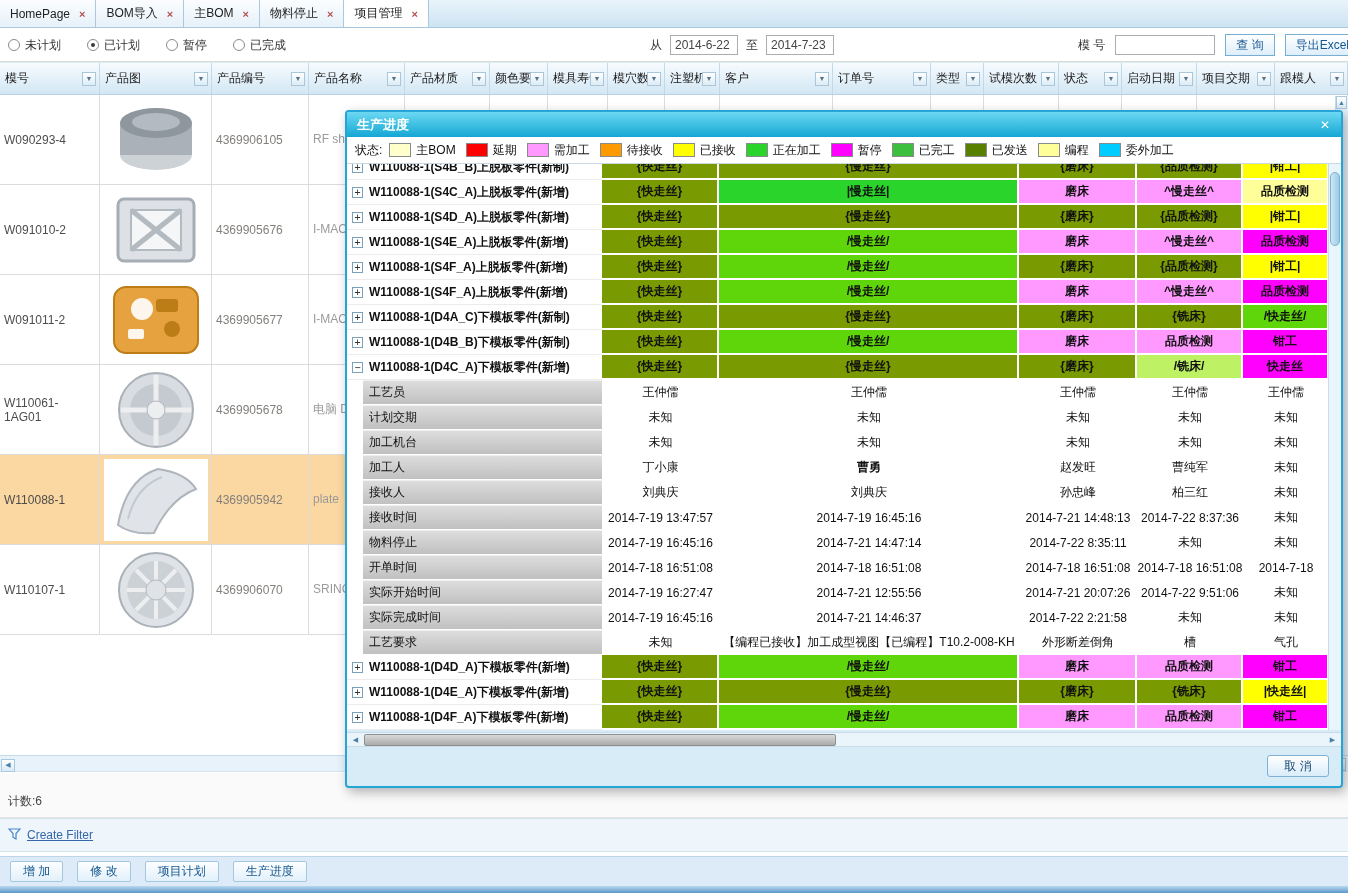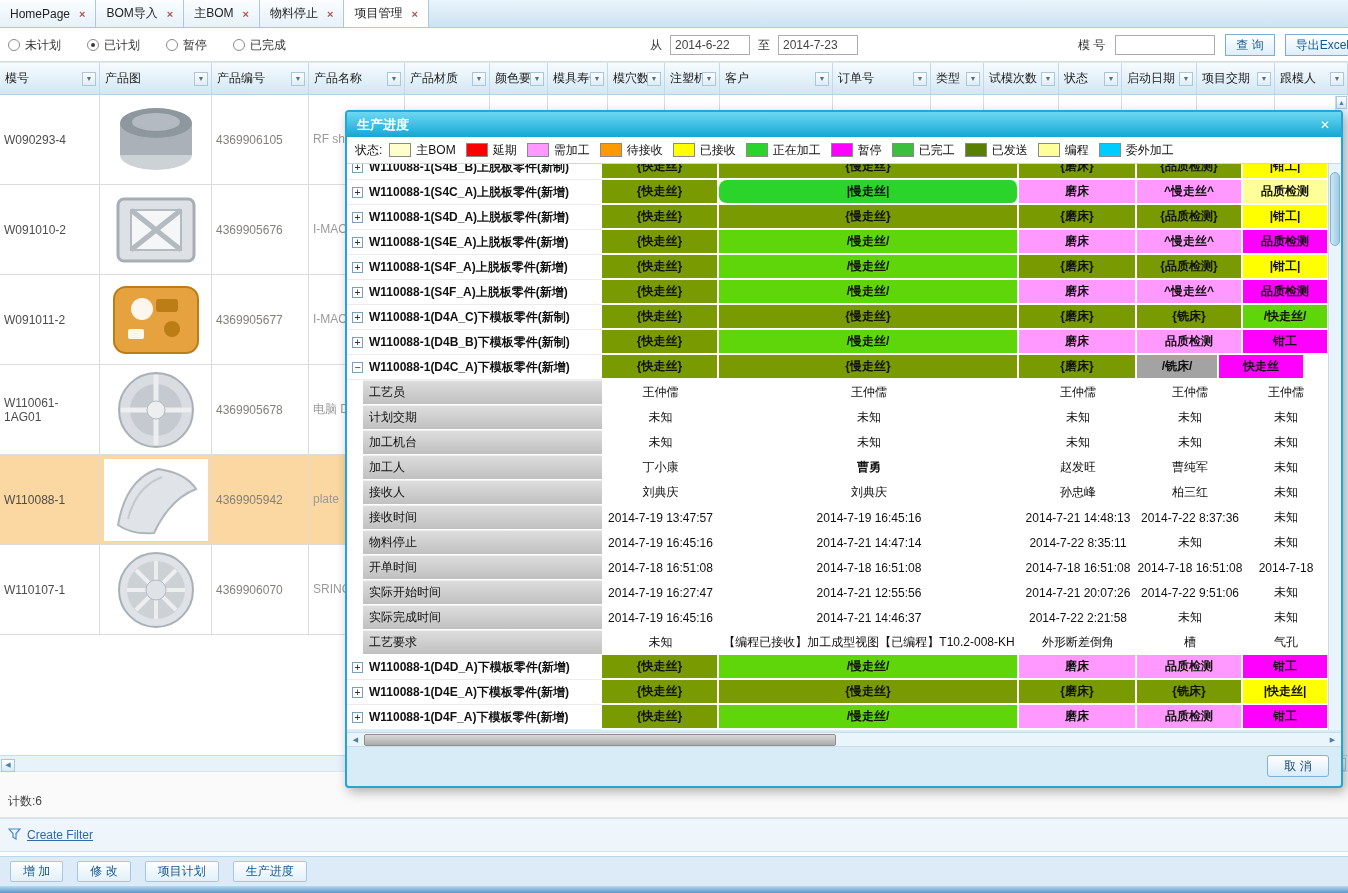--- a/index.html
+++ b/index.html
@@ -17,21 +17,21 @@
   
   #filterbar{position:absolute;left:0;top:28px;width:1348px;height:34px;background:#fff;border-bottom:1px solid #dadada}
   #radio-group{position:absolute;left:8px;top:0;height:34px;display:flex;align-items:center;gap:26px}
   .radio{display:inline-flex;align-items:center;gap:5px;cursor:pointer}
   .rdot{width:12px;height:12px;border:1px solid #8a8a8a;border-radius:50%;background:#fff;position:relative;flex:none}
   .rdot.checked::after{content:"";position:absolute;left:3px;top:3px;right:3px;bottom:3px;background:#3a3a3a;border-radius:50%}
   .date-group{position:absolute;left:650px;top:0;height:34px;display:flex;align-items:center;gap:8px}
   .search-group{position:absolute;left:1078px;top:0;height:34px;display:flex;align-items:center;gap:10px}
   .flabel{color:#333;white-space:nowrap}
   .finput{width:100px;height:20px;border:1px solid #abadb3;padding:1px 4px;font:12px "Liberation Sans","DejaVu Sans",sans-serif;color:#444}
-  .finput.date{width:80px}
+  .finput.date{width:68px}
   .fbtn{height:22px;padding:0 10px;border:1px solid #77aed2;background:linear-gradient(#ffffff,#ddeefb);color:#17568f;font-size:12px;white-space:nowrap;cursor:pointer}
 
   
   #grid-header{position:absolute;left:0;top:62px;width:1348px;height:33px;display:flex;background:linear-gradient(#f7fbfe,#d2e7f4);border-top:1px solid #dcebf4;border-bottom:1px solid #b9d2e2}
   .hcell{flex:none;display:flex;align-items:center;padding:0 3px 0 5px;border-right:1px solid #c3d9e7;overflow:hidden}
   .htext{flex:1;overflow:hidden;white-space:nowrap;color:#222}
   .filter-btn{width:14px;height:14px;flex:none;border:1px solid #a9c6da;background:linear-gradient(#ffffff,#ddecf6);font-size:7px;color:#557089;display:flex;align-items:center;justify-content:center;cursor:pointer}
   #grid-body{position:absolute;left:0;top:95px;width:1348px;height:540px;background:#fff}
   .grow{display:flex;height:90px;background:#fff}
   .grow.selected{background:#fbd7a1}
@@ -460,21 +460,21 @@
             <div class="mcell" style="width: 118px; background: rgb(122, 154, 1);">{磨床}</div>
             <div class="mcell" style="width: 106px; background: rgb(122, 154, 1);">{品质检测}</div>
             <div class="mcell" style="width: 86px; background: rgb(255, 255, 0);">|钳工|</div>
           </div>
           <div class="mrow part">
             <div class="mname">
               <span class="expander">+</span>
               <span class="mlabel">W110088-1(S4C_A)上脱板零件(新增)</span>
             </div>
             <div class="mcell" style="width: 117px; background: rgb(122, 154, 1);">{快走丝}</div>
-            <div class="mcell" style="width: 300px; background: rgb(43, 212, 43); border-radius: 8px;">|慢走丝|</div>
+            <div class="mcell" style="width: 300px; background: rgb(43, 212, 43);">|慢走丝|</div>
             <div class="mcell" style="width: 118px; background: rgb(255, 153, 255);">磨床</div>
             <div class="mcell" style="width: 106px; background: rgb(255, 153, 255);">^慢走丝^</div>
             <div class="mcell" style="width: 86px; background: rgb(255, 255, 153);">品质检测</div>
           </div>
           <div class="mrow part">
             <div class="mname">
               <span class="expander">+</span>
               <span class="mlabel">W110088-1(S4D_A)上脱板零件(新增)</span>
             </div>
             <div class="mcell" style="width: 117px; background: rgb(122, 154, 1);">{快走丝}</div>
@@ -539,21 +539,21 @@
             <div class="mcell" style="width: 86px; background: rgb(255, 0, 255);">钳工</div>
           </div>
           <div class="mrow part">
             <div class="mname">
               <span class="expander">−</span>
               <span class="mlabel">W110088-1(D4C_A)下模板零件(新增)</span>
             </div>
             <div class="mcell" style="width: 117px; background: rgb(122, 154, 1);">{快走丝}</div>
             <div class="mcell" style="width: 300px; background: rgb(122, 154, 1);">{慢走丝}</div>
             <div class="mcell" style="width: 118px; background: rgb(122, 154, 1);">{磨床}</div>
-            <div class="mcell" style="width: 82px; background: #a3a3a3;">/铣床/</div>
+            <div class="mcell" style="width: 106px; background: #bef264;">/铣床/</div>
             <div class="mcell" style="width: 86px; background: rgb(255, 0, 255);">快走丝</div>
           </div>
           <div class="mrow drow">
             <div class="dwrap">
               <div class="dlabel">工艺员</div>
             </div>
             <div class="dval" style="width: 117px;">王仲儒</div>
             <div class="dval" style="width: 300px;">王仲儒</div>
             <div class="dval" style="width: 118px;">王仲儒</div>
             <div class="dval" style="width: 106px;">王仲儒</div>

